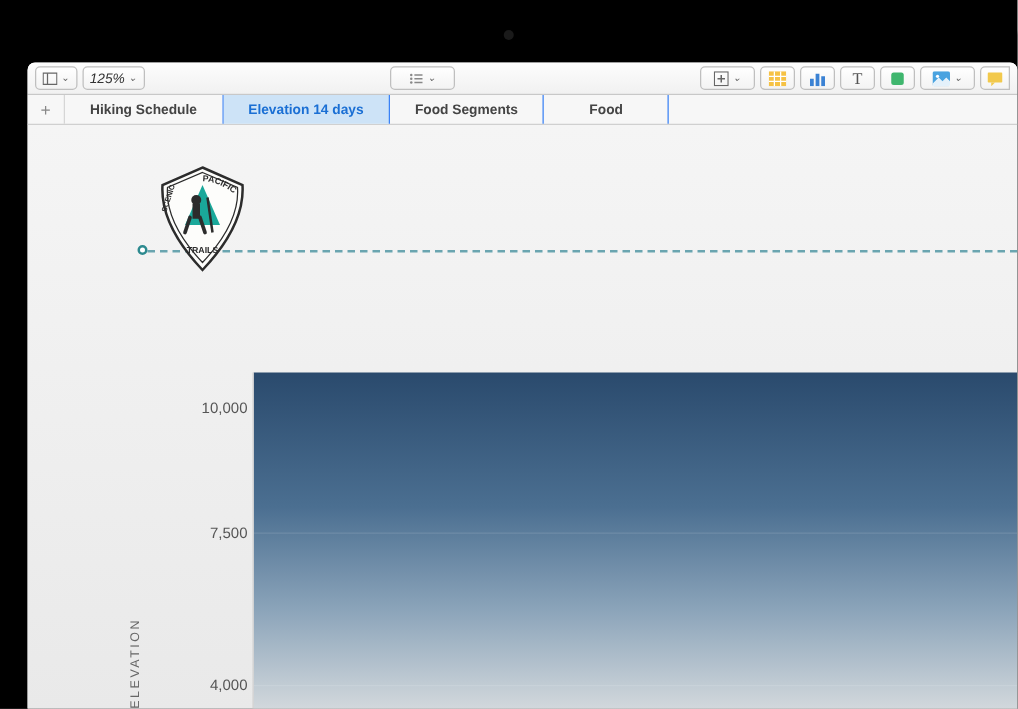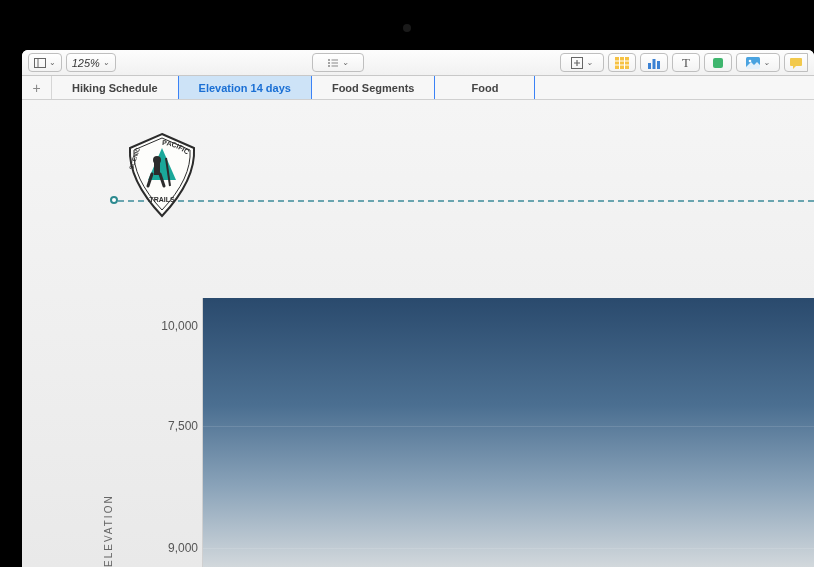--- a/index.html
+++ b/index.html
@@ -314,21 +314,21 @@
         </text>
         <path id="arcTop" d="M16 24 Q40 6 64 24" fill="none"></path>
         <text x="11" y="40" font-size="6" fill="#2c2c2c" font-weight="bold" transform="rotate(-72 11 40)">SCENIC</text>
         <text x="40" y="72" font-size="7" fill="#2c2c2c" font-weight="bold" text-anchor="middle">TRAILS</text>
       </svg>
 
 
       <div class="chart">
         <div class="y-tick" style="top:8px;margin-top:20px;">10,000</div>
         <div class="y-tick" style="top:128px;">7,500</div>
-        <div class="y-tick" style="top:250px;">9,000</div>
+        <div class="y-tick" style="top:250px;">4,000</div>
         <div class="y-axis-label">ELEVATION</div>
         <div class="plot-area">
           <div class="gridline" style="top:128px;"></div>
           <div class="gridline" style="top:250px;"></div>
         </div>
       </div>
     </div>
 
   </div>
 </div>

